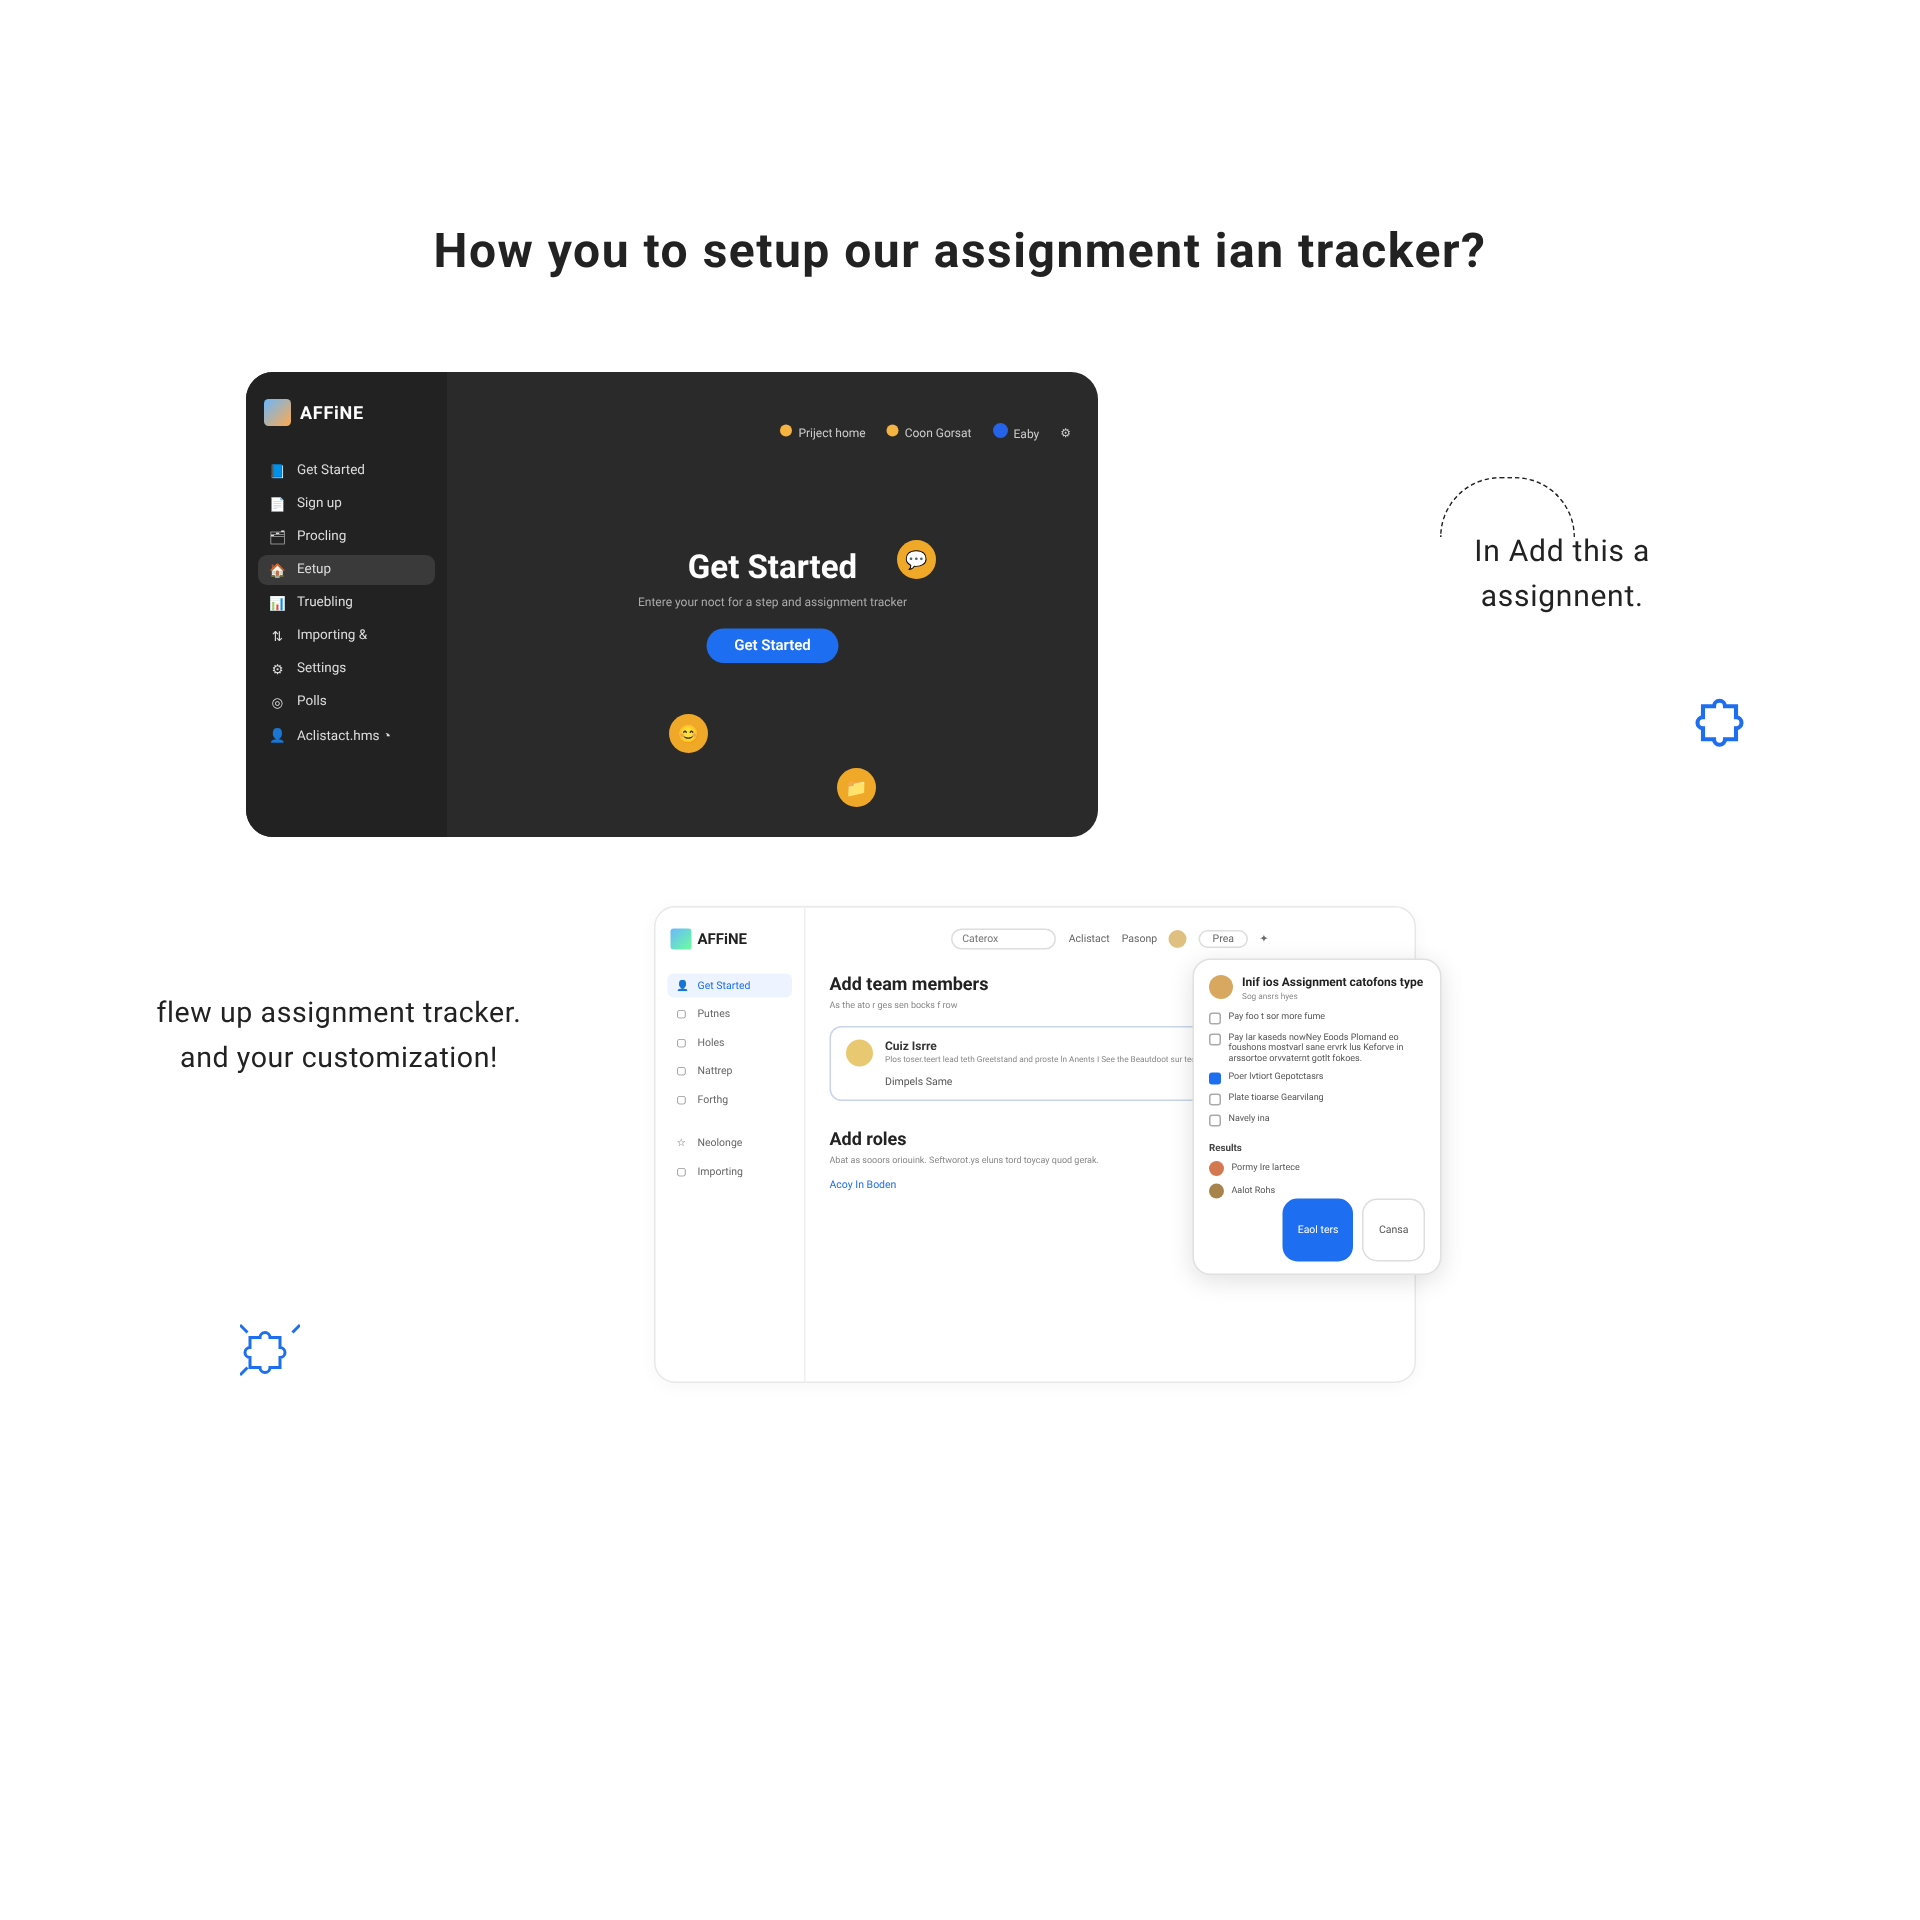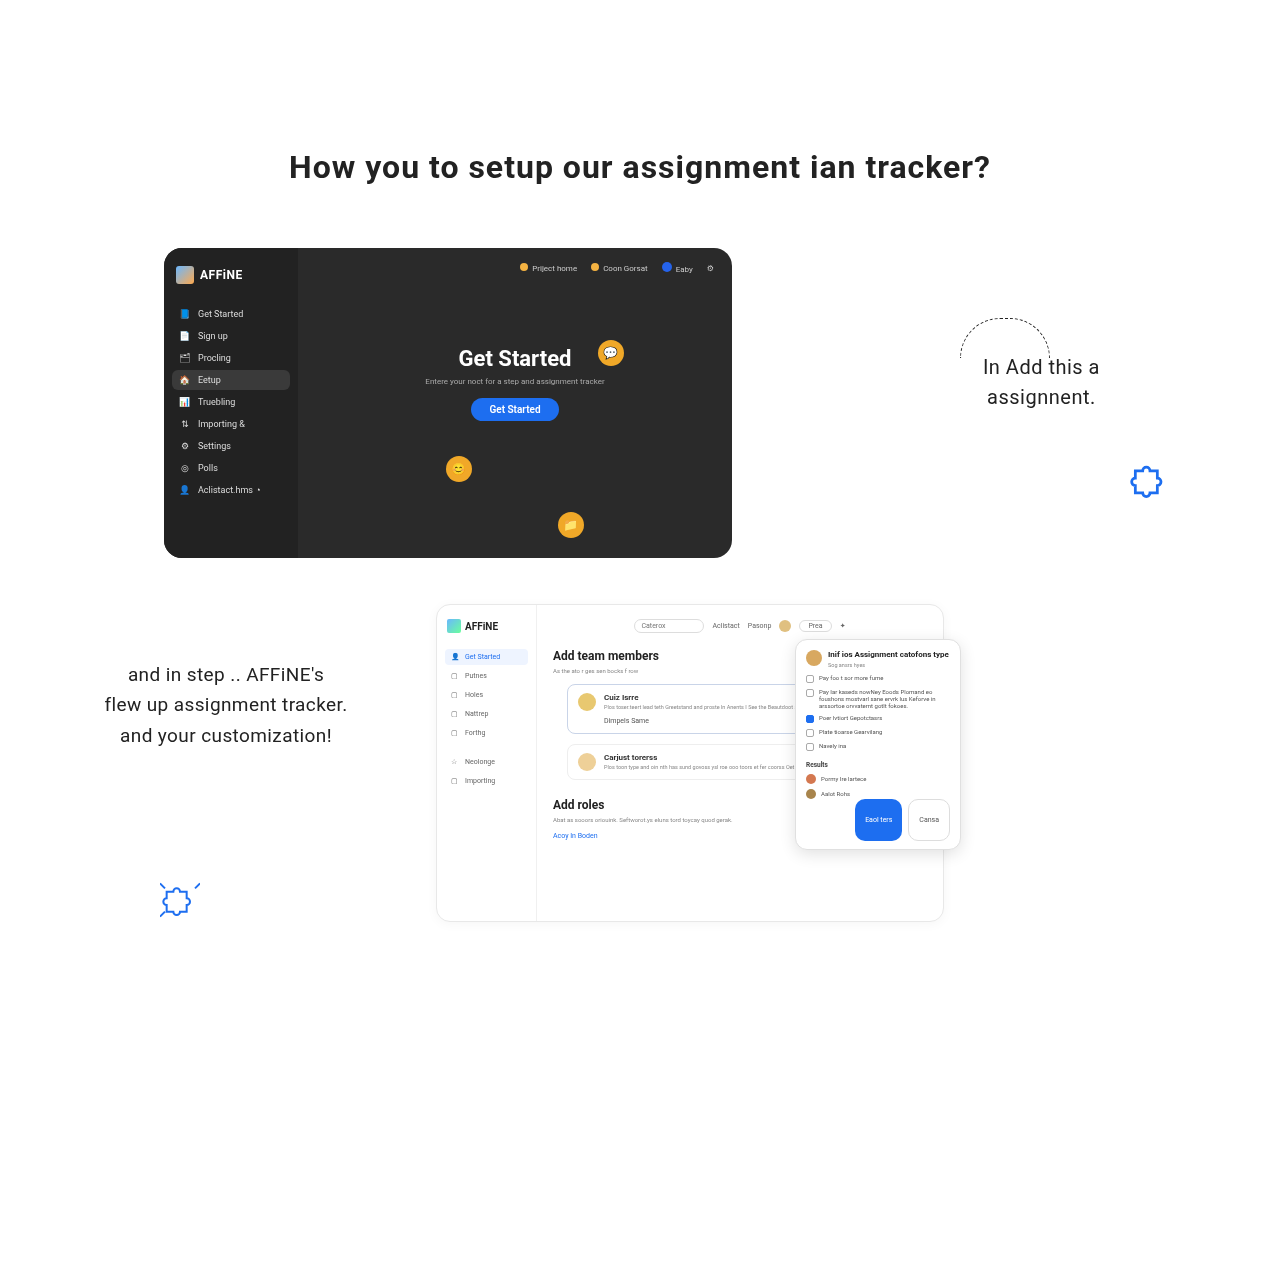--- a/index.html
+++ b/index.html
@@ -8,21 +8,21 @@
   
   
   .dark-card { position:absolute; top:248px; left:164px; width:568px; height:310px; background:#2a2a2a; border-radius:18px; overflow:hidden; display:flex; }
   .dark-sidebar { width:134px; background:#222; padding:18px 8px; }
   .brand { display:flex; align-items:center; gap:6px; margin-bottom:20px; padding-left:4px; }
   .brand-icon { width:18px; height:18px; background:linear-gradient(135deg,#6ab7ff,#ffa94d); border-radius:3px; }
   .brand-name { color:#fff; font-size:12px; font-weight:700; letter-spacing:0.5px; }
   .nav-item { display:flex; align-items:center; gap:8px; padding:5px 8px; border-radius:6px; color:#ddd; font-size:9px; margin-bottom:2px; cursor:pointer; }
   .nav-item.active { background:#3a3a3a; }
   .nav-icon { width:10px; height:10px; display:flex; align-items:center; justify-content:center; font-size:9px; }
-  .dark-main { flex:1; position:relative; padding:14px 18px; }
+  .dark-main { flex:1; position:relative; padding:14px 18px;margin-top:20px; }
   .dark-top { display:flex; align-items:center; gap:14px; justify-content:flex-end; font-size:8px; color:#ccc; }
   .dot-yellow { width:8px; height:8px; background:#f5b342; border-radius:50%; display:inline-block; margin-right:4px; }
   .dot-blue { width:10px; height:10px; background:#2563eb; border-radius:50%; display:inline-block; margin-right:4px; }
   .hero { text-align:center; margin-top:72px; }
   .hero h2 { color:#fff; font-size:22px; font-weight:700; margin-bottom:6px; }
   .hero p { color:#aaa; font-size:8px; margin-bottom:12px; }
   .hero-btn { background:#1d6ef0; color:#fff; border:none; border-radius:14px; padding:6px 18px; font-size:10px; font-weight:600; cursor:pointer; }
   .float-coin { position:absolute; width:26px; height:26px; background:#f0a828; border-radius:50%; display:flex; align-items:center; justify-content:center; font-size:12px; }
   .float-coin.c1 { top:92px; right:108px; }
   .float-coin.c2 { top:208px; left:148px; }
@@ -45,21 +45,21 @@
   .lnav { display:flex; align-items:center; gap:6px; padding:4px 6px; color:#666; font-size:7px; margin-bottom:3px; cursor:pointer; }
   .lnav.active { color:#1d6ef0; background:#eef4ff; border-radius:4px; }
   .lnav-icon { width:8px; height:8px; font-size:7px; }
   .light-main { flex:1; padding:14px 16px; position:relative; }
   .light-top { display:flex; align-items:center; gap:8px; justify-content:center; font-size:7px; color:#666; }
   .light-top input { width:70px; font-size:7px; padding:2px 6px; border:1px solid #ddd; border-radius:8px; }
   .avatar-sm { width:12px; height:12px; background:#e0c080; border-radius:50%; }
   .badge-sm { border:1px solid #ddd; border-radius:8px; padding:1px 8px; font-size:7px; }
   .sect-title { font-size:12px; font-weight:700; color:#222; margin-top:16px; }
   .sect-sub { font-size:6px; color:#888; margin-top:4px; }
-  .member-card { border:1px solid #c9d4e8; border-radius:8px; padding:8px 10px; margin-top:10px; display:flex; gap:8px; width:288px;margin-left:14px; }
+  .member-card { border:1px solid #c9d4e8; border-radius:8px; padding:8px 10px; margin-top:10px; display:flex; gap:8px; width:288px; }
   .member-card.plain { border-color:#eee; }
   .mem-av { width:18px; height:18px; border-radius:50%; background:#e8c870; flex-shrink:0; }
   .mem-name { font-size:8px; font-weight:700; color:#333; }
   .mem-desc { font-size:5.5px; color:#888; line-height:1.3; margin-top:2px; }
   .mem-link { font-size:7px; color:#555; margin-top:6px; }
   .roles-title { font-size:12px; font-weight:700; color:#222; margin-top:18px; }
   .roles-sub { font-size:6px; color:#888; margin-top:4px; }
   .roles-link { font-size:7px; color:#1d6ef0; margin-top:6px; display:inline-block; }
 
   
@@ -149,21 +149,20 @@
 <div class="dashed-arc"></div>
 <div class="anno-right">
   <div>In  Add this  a</div>
   <div>assignnent.</div>
 </div>
 <svg class="puzzle-icon" viewBox="0 0 24 24" fill="none" stroke="#1d6ef0" stroke-width="1.5">
     <path d="M4 7h4a2 2 0 1 1 4 0h4v4a2 2 0 1 1 0 4v4h-4a2 2 0 1 1-4 0H4v-4a2 2 0 1 1 0-4V7z"></path>
   </svg>
 
 <div class="anno-left">
-  <div>and in step .. AFFiNE's</div>
   <div>flew up assignment tracker.</div>
   <div>and your customization!</div>
 </div>
 
 <div class="light-card">
   <div class="light-sidebar">
     <div class="light-brand">
       <div class="light-brand-icon"></div>
       <div class="light-brand-name">AFFiNE</div>
     </div>
@@ -212,27 +211,20 @@
 
     <div class="member-card">
       <div class="mem-av"></div>
       <div>
         <div class="mem-name">Cuiz Isrre</div>
         <div class="mem-desc">Plos toser.teert lead teth Greetstand and proste ln Anents I See the Beautdoot sur teodsen eschds</div>
         <div class="mem-link">Dimpels Same</div>
       </div>
     </div>
 
-    <div class="member-card plain">
-      <div class="mem-av" style="background:#eed098"></div>
-      <div>
-        <div class="mem-name">Carjust torerss</div>
-        <div class="mem-desc">Plos toon type and oin nth has sund govoss ysl roe ooo toors et fer coorss Oet it over soossdoors.</div>
-      </div>
-    </div>
 
     <div class="roles-title">Add roles</div>
     <div class="roles-sub">Abat as sooors oriouink. Seftworot.ys eluns tord toycay quod gerak.</div>
     <a class="roles-link">Acoy In Boden</a>
 
     
     <div class="side-panel">
       <div class="sp-head">
         <div class="sp-av"></div>
         <div>

